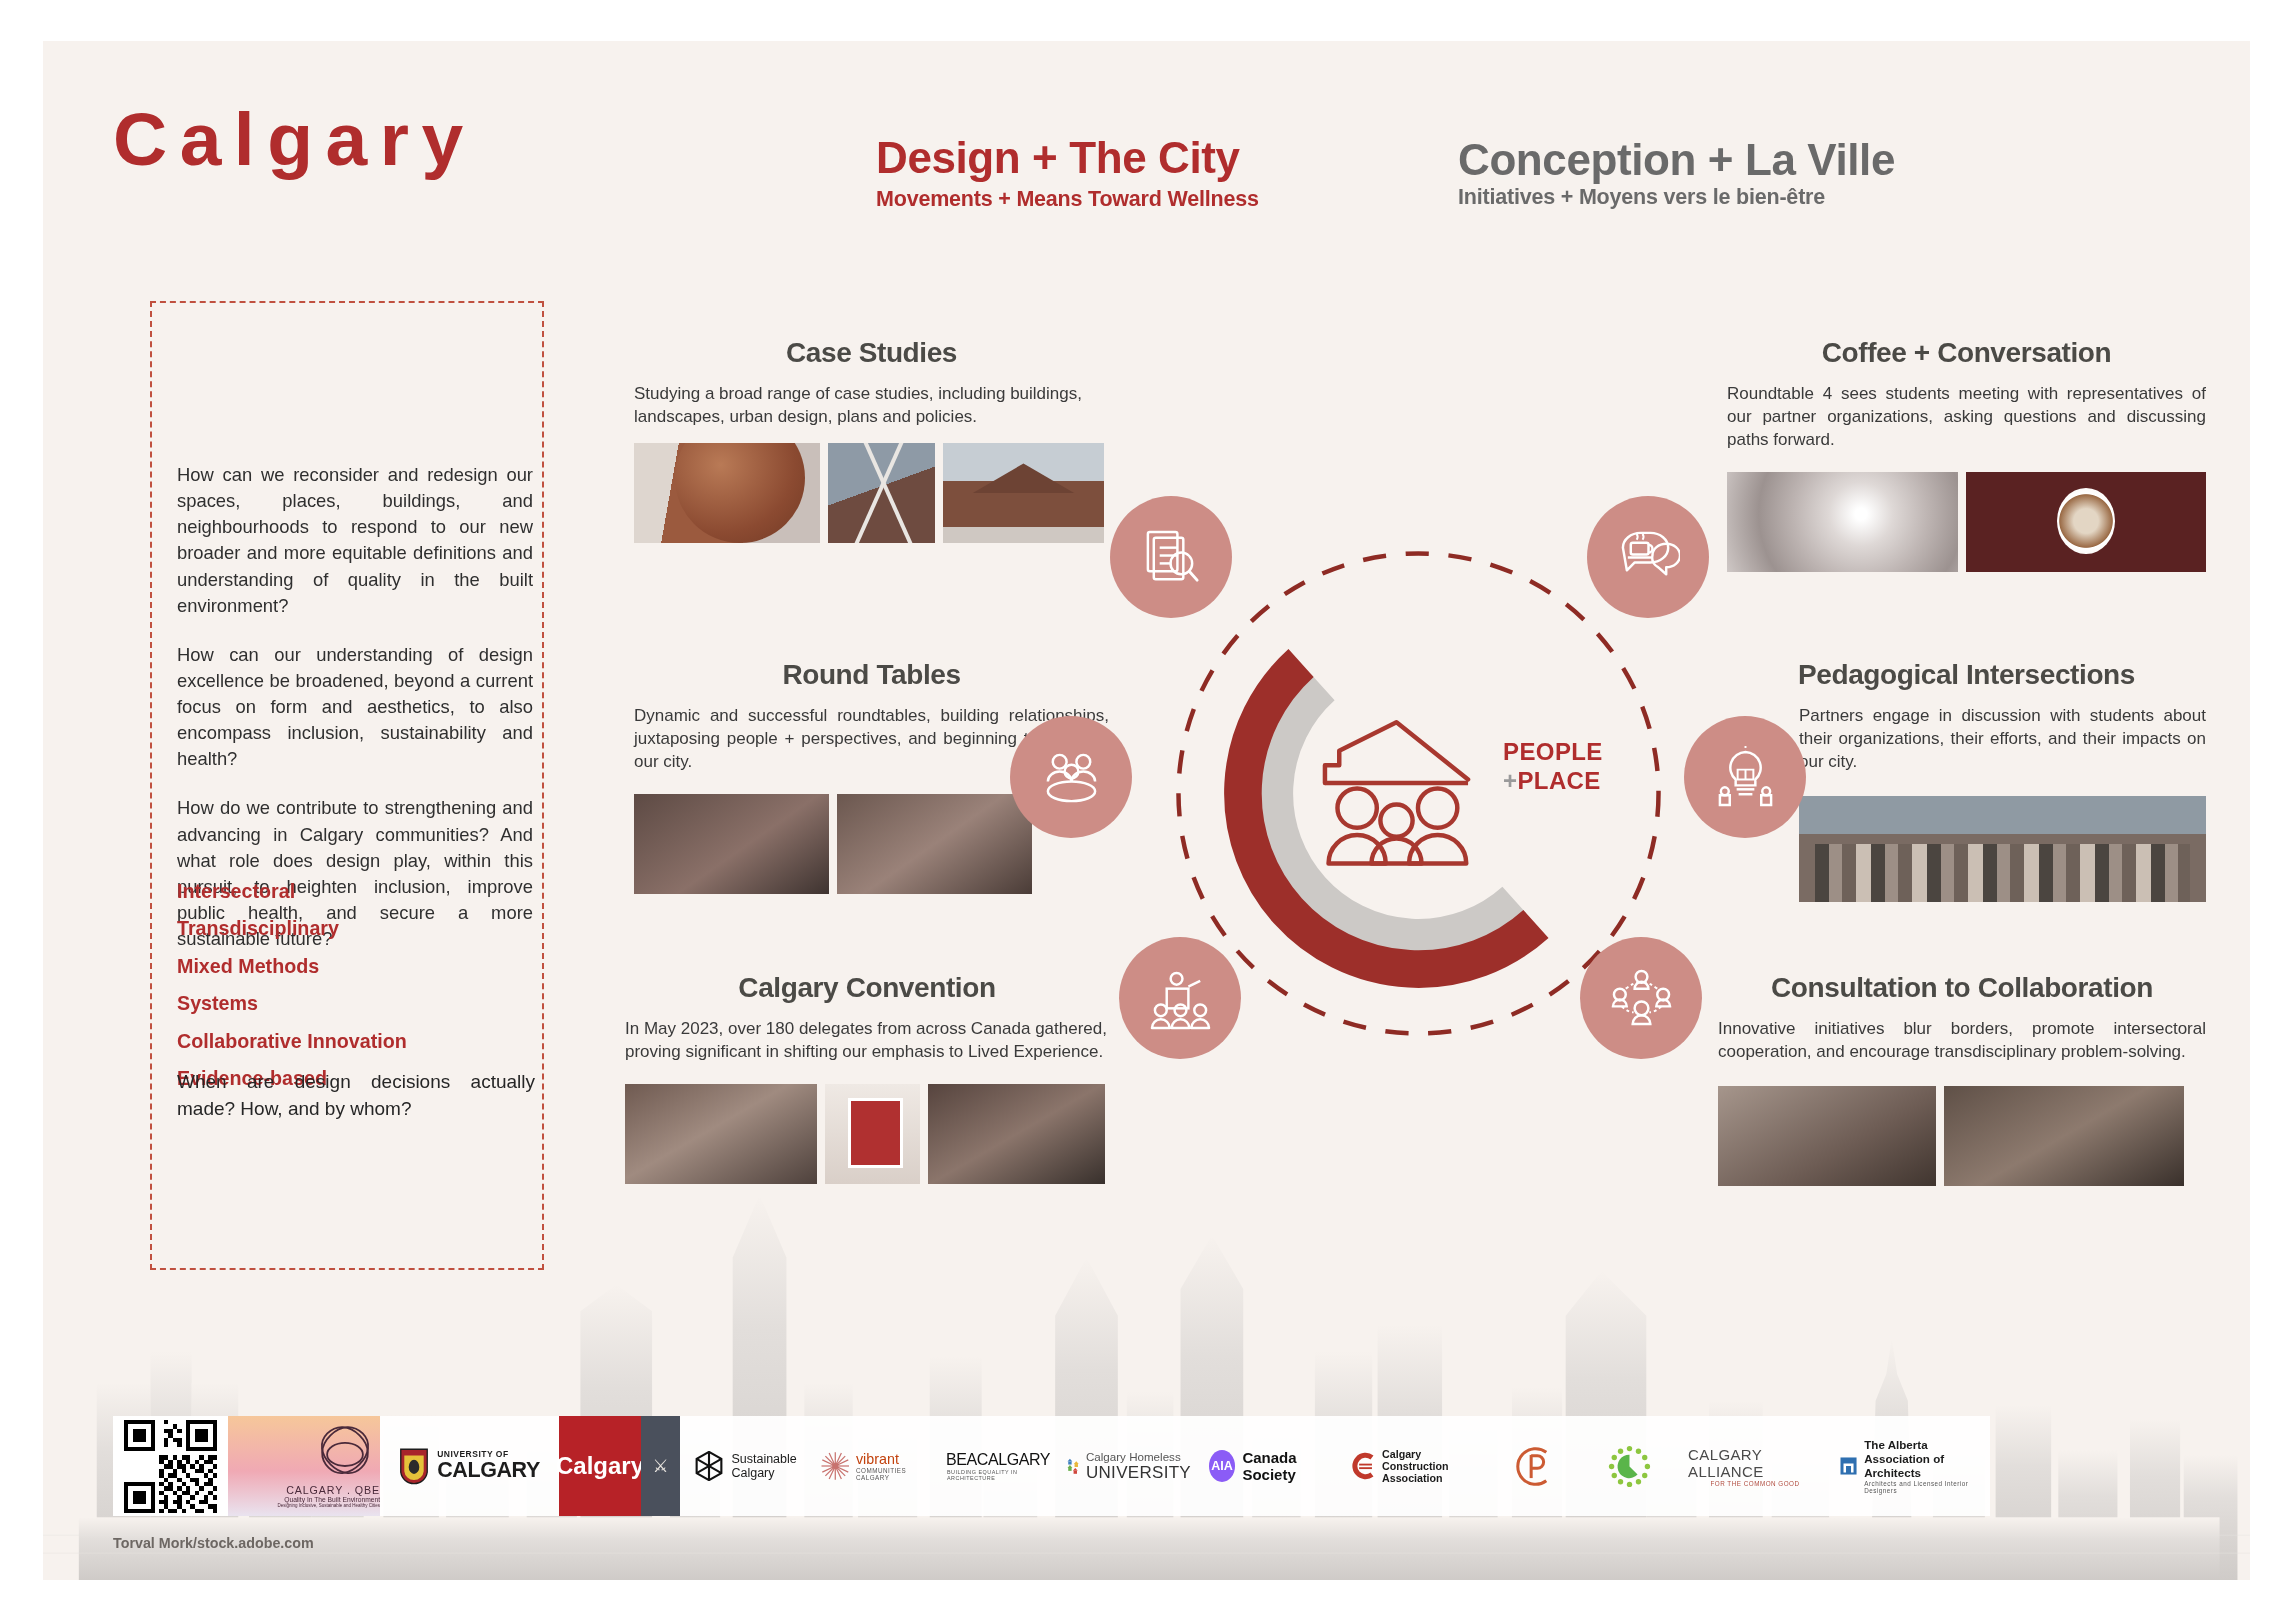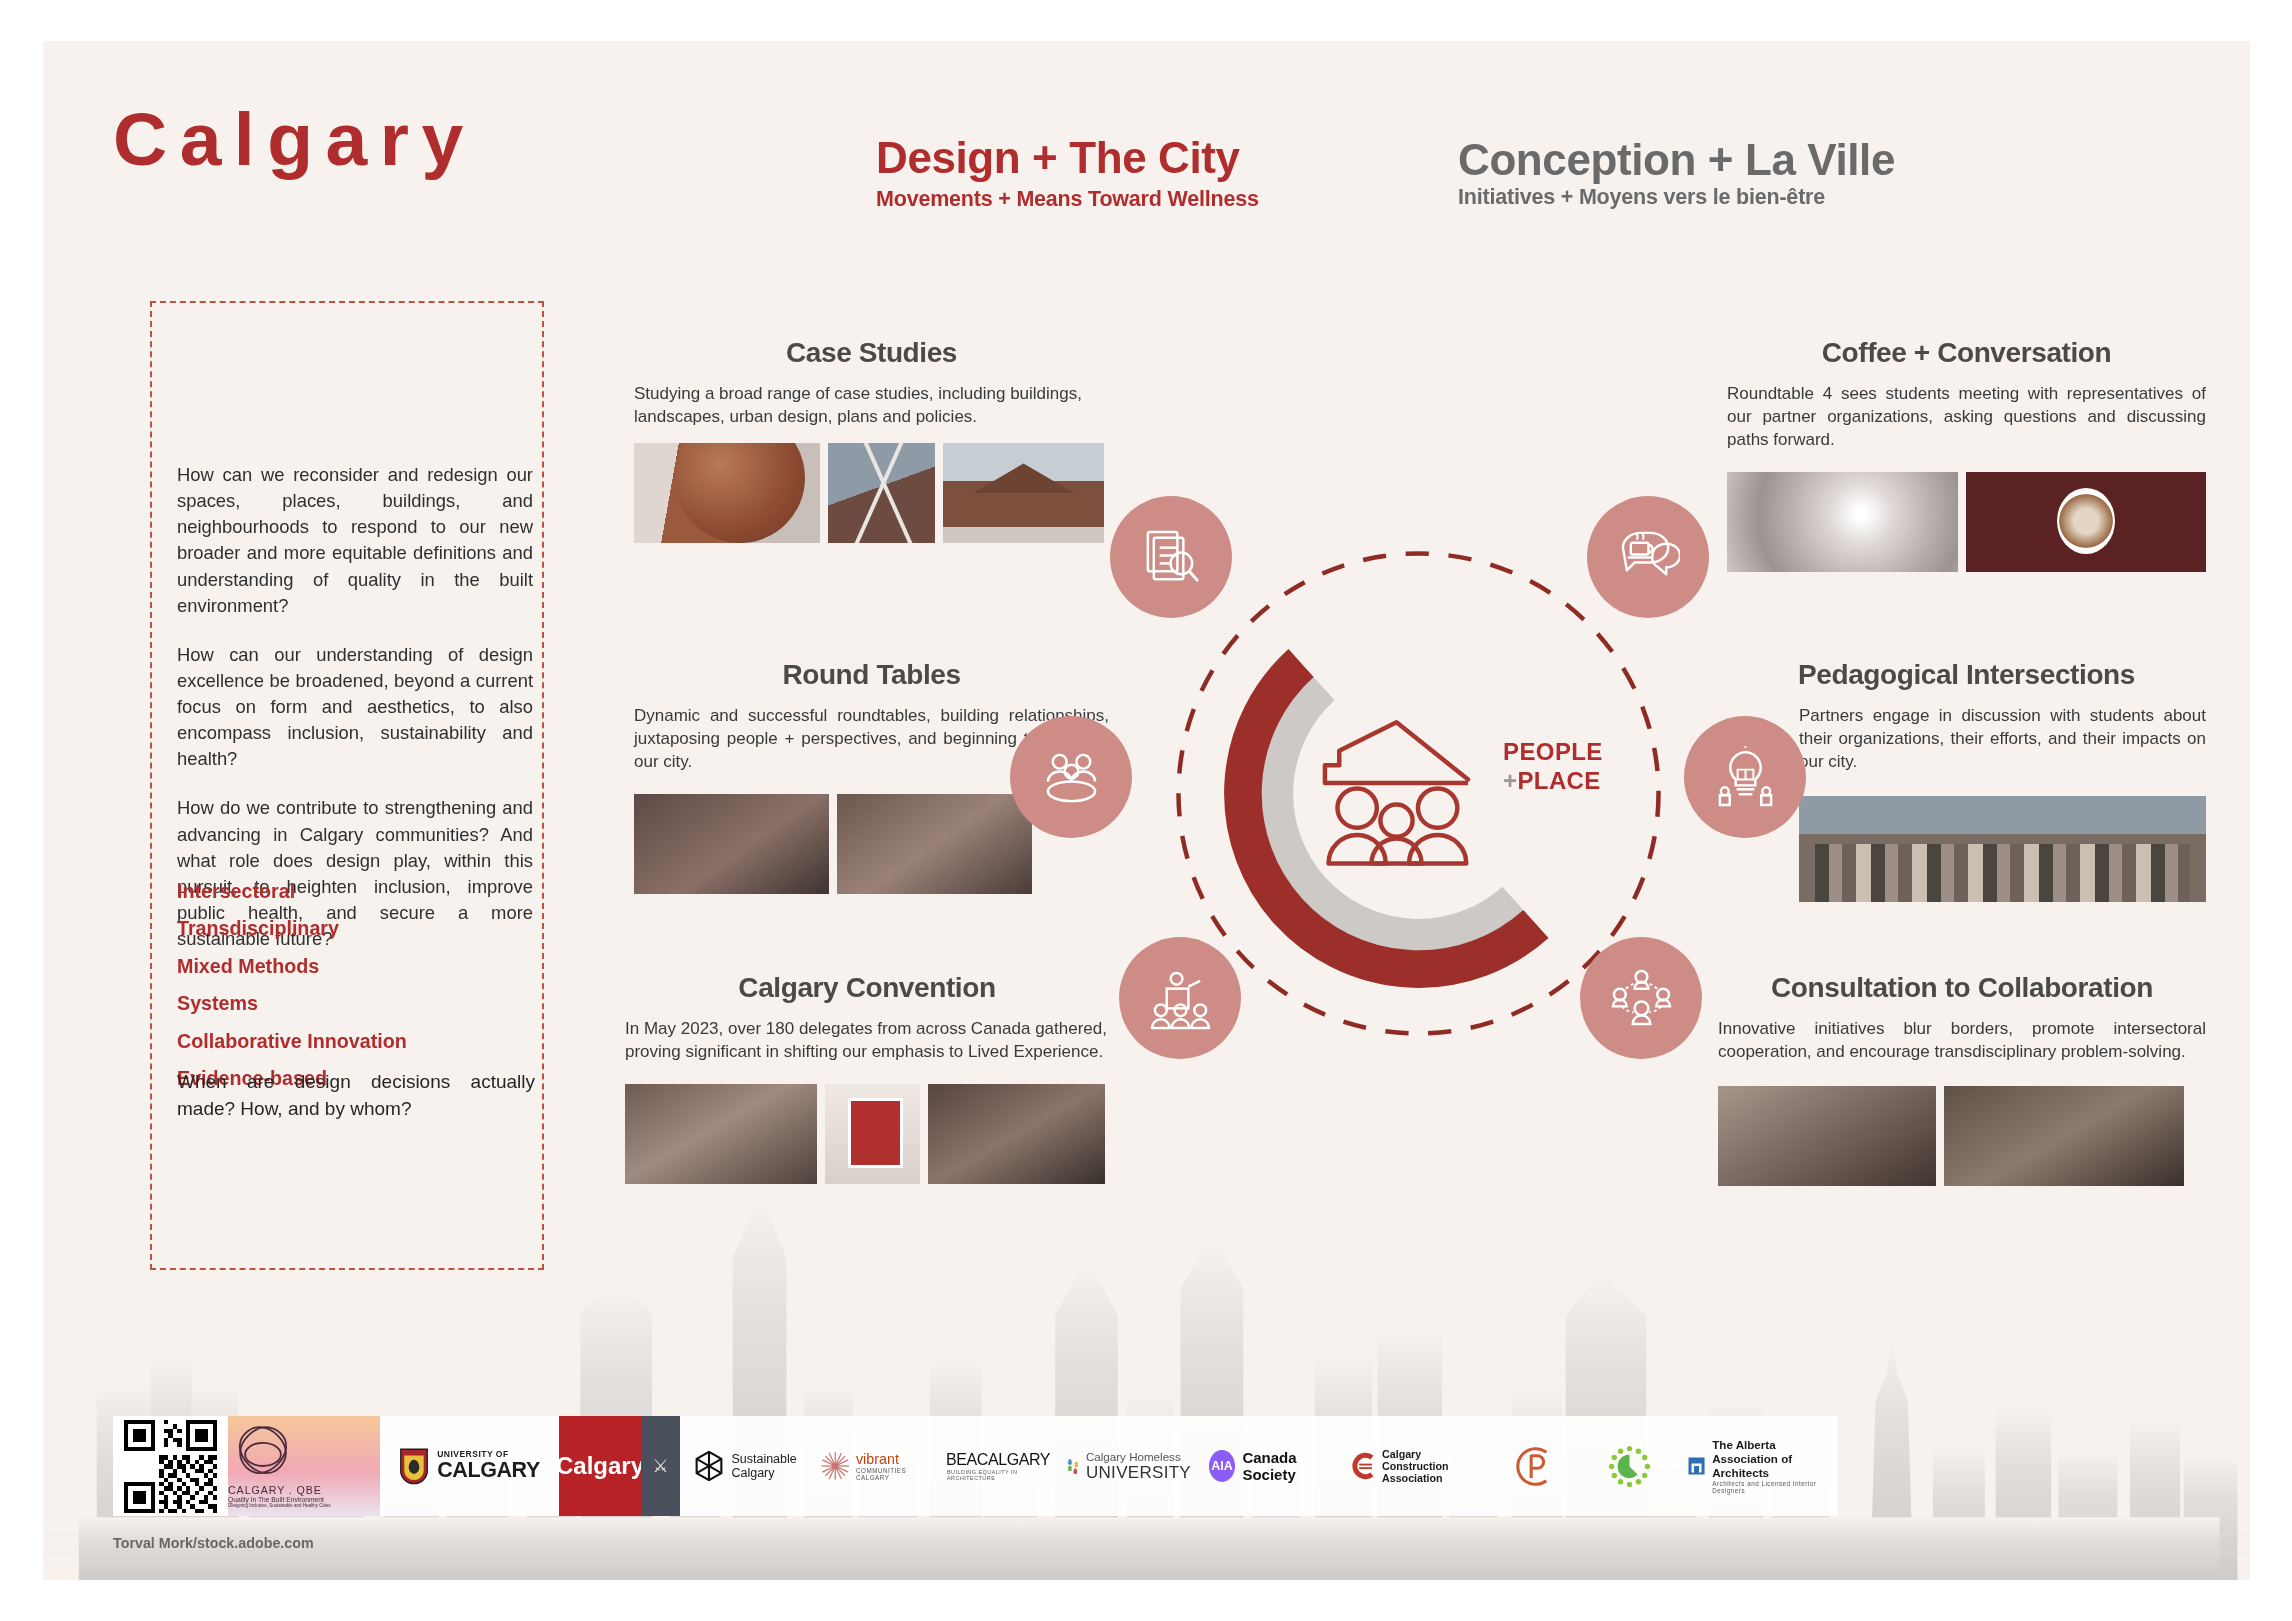--- a/index.html
+++ b/index.html
@@ -97,21 +97,21 @@
 
   
   .skyline{position:absolute;left:0;bottom:0;width:2207px;height:421px;overflow:hidden;}
   .credit{position:absolute;left:70px;bottom:29px;font-size:14.3px;font-weight:bold;color:#6d6763;}
   .logobar{position:absolute;left:70px;bottom:64px;height:100px;display:flex;align-items:stretch;}
   .logocell{background:rgba(255,255,255,.93);display:flex;align-items:center;justify-content:center;
     padding:0 9px;box-sizing:border-box;}
   .qr{width:115px;height:100px;background:#fff;display:flex;align-items:center;justify-content:center;}
   .qrimg{width:93px;height:93px;}
   .qbe{width:152px;height:100px;background:linear-gradient(#f6c79a,#f0a9b4 55%,#e9e3ef);
-    display:flex;flex-direction:column;align-items:flex-start;justify-content:center;}
+    display:flex;flex-direction:column;align-items:flex-end;justify-content:center;}
   .qbe .t1{font-size:10.7px;color:#4a2a3a;letter-spacing:0.9px;margin-top:1.8px;}
   .qbe .t2{font-size:6.7px;color:#4a2a3a;}
   .qbe .t3{font-size:4.5px;color:#4a2a3a;}
   .ucal{font-size:13.4px;font-weight:bold;color:#1d1d1d;line-height:1.05;}
   .ucal .small{font-size:8.5px;letter-spacing:0.5px;}
   .cityc{width:82px;height:100px;background:#b72227;color:#fff;display:flex;align-items:center;justify-content:center;
     font-size:24px;font-weight:bold;}
   .citycrest{width:39px;height:100px;background:#4a505c;display:flex;align-items:center;justify-content:center;color:#e8e4df;font-size:18px;}
   .ltext{font-size:11.6px;color:#1b1b1b;line-height:1.15;font-weight:bold;}
   .lsub{font-size:6.3px;color:#555;letter-spacing:0.5px;}
@@ -590,20 +590,24 @@
               <circle cx="14" cy="41" r="3"></circle>
               <circle cx="7" cy="34" r="3"></circle>
             <circle cx="4" cy="24" r="3"></circle>
               <circle cx="7" cy="14" r="3"></circle>
               <circle cx="14" cy="7" r="3"></circle>
           </g>
           <path d="M24 11 a13 13 0 1 0 9 22 l-9 -9z" fill="#5ab54a"></path>
         </svg>
       </div>
 
+      <div class="logocell" style="width:152px;flex-direction:column;">
+        <div style="font-size:15px;color:#4a4a4a;letter-spacing:0.4px;">CALGARY ALLIANCE</div>
+        <div class="lsub" style="color:#b14c3f;">FOR THE COMMON GOOD</div>
+      </div>
 
       <div class="logocell" style="width:159px;">
         <svg width="30" height="32" viewBox="0 0 34 36">
           <rect x="1" y="1" width="32" height="34" fill="#2f6fb0"></rect>
           <path d="M7 31 v-18 h20 v18 h-5 v-13 h-10 v13z" fill="#fff"></path>
         </svg>
         <div style="margin-left:7.2px;">
           <div style="font-size:11.6px;font-weight:bold;color:#1b1b1b;line-height:1.18;">The Alberta Association of Architects</div>
           <div class="lsub">Architects and Licensed Interior Designers</div>
         </div>

